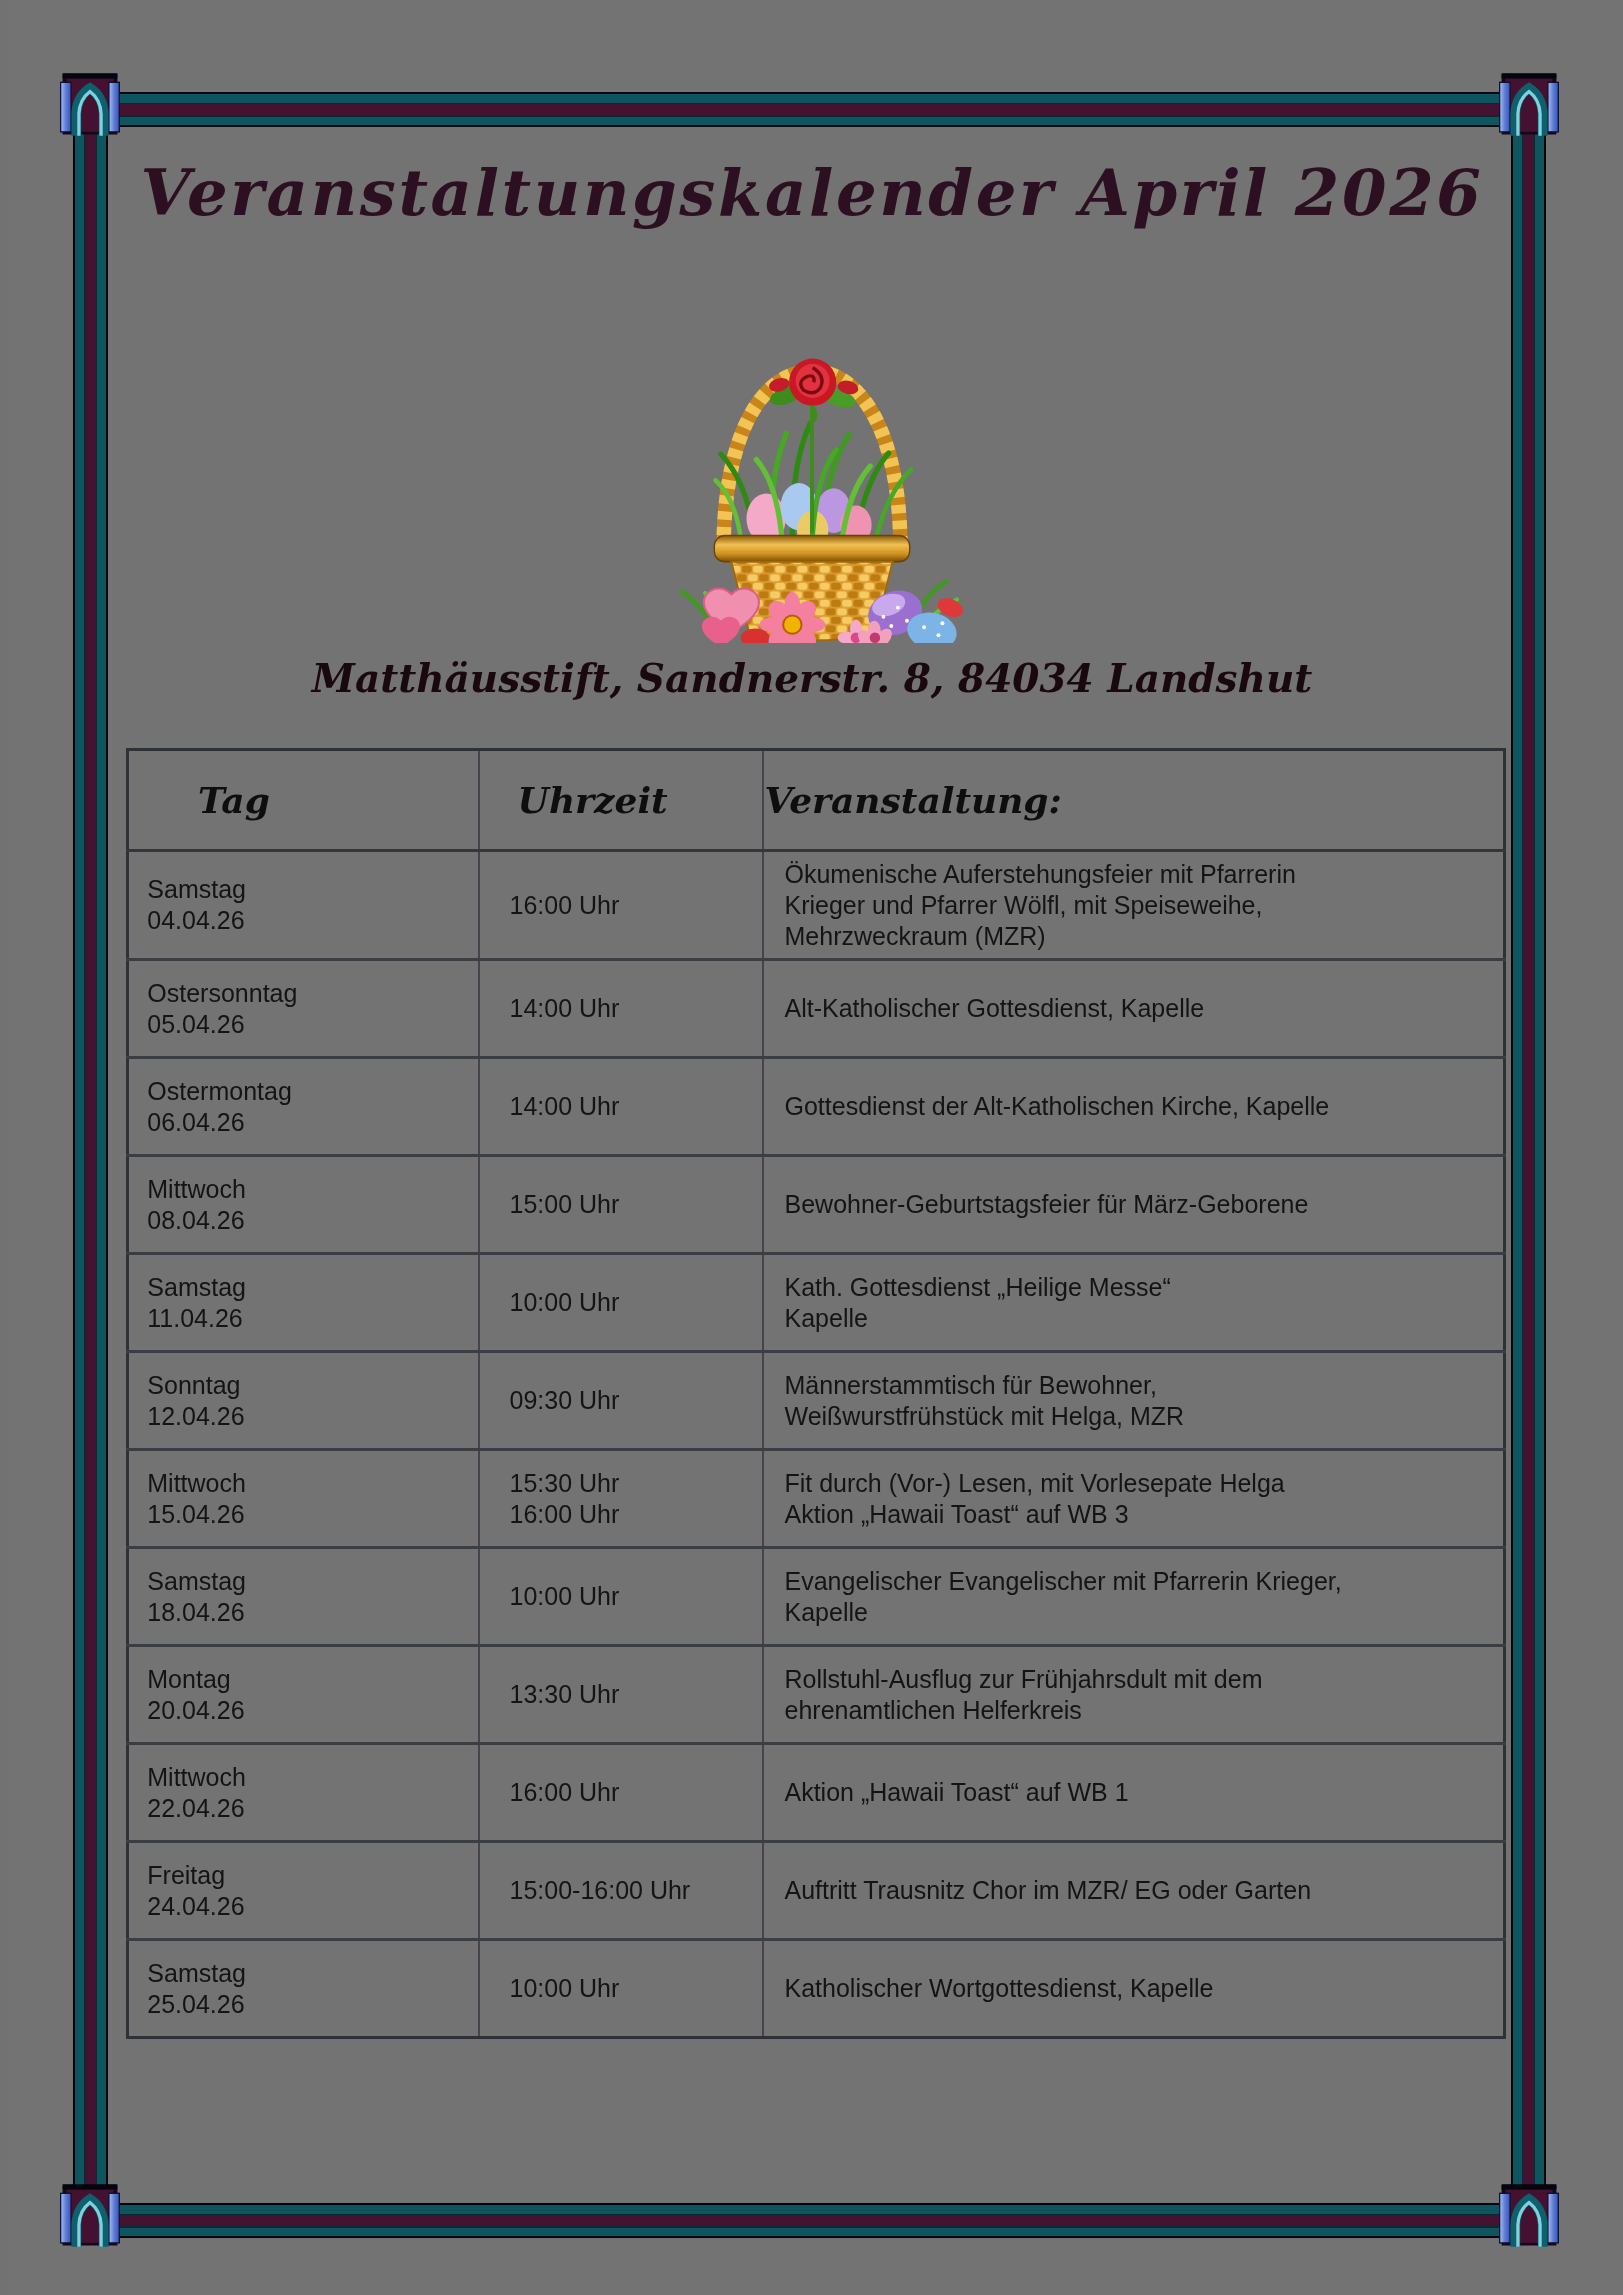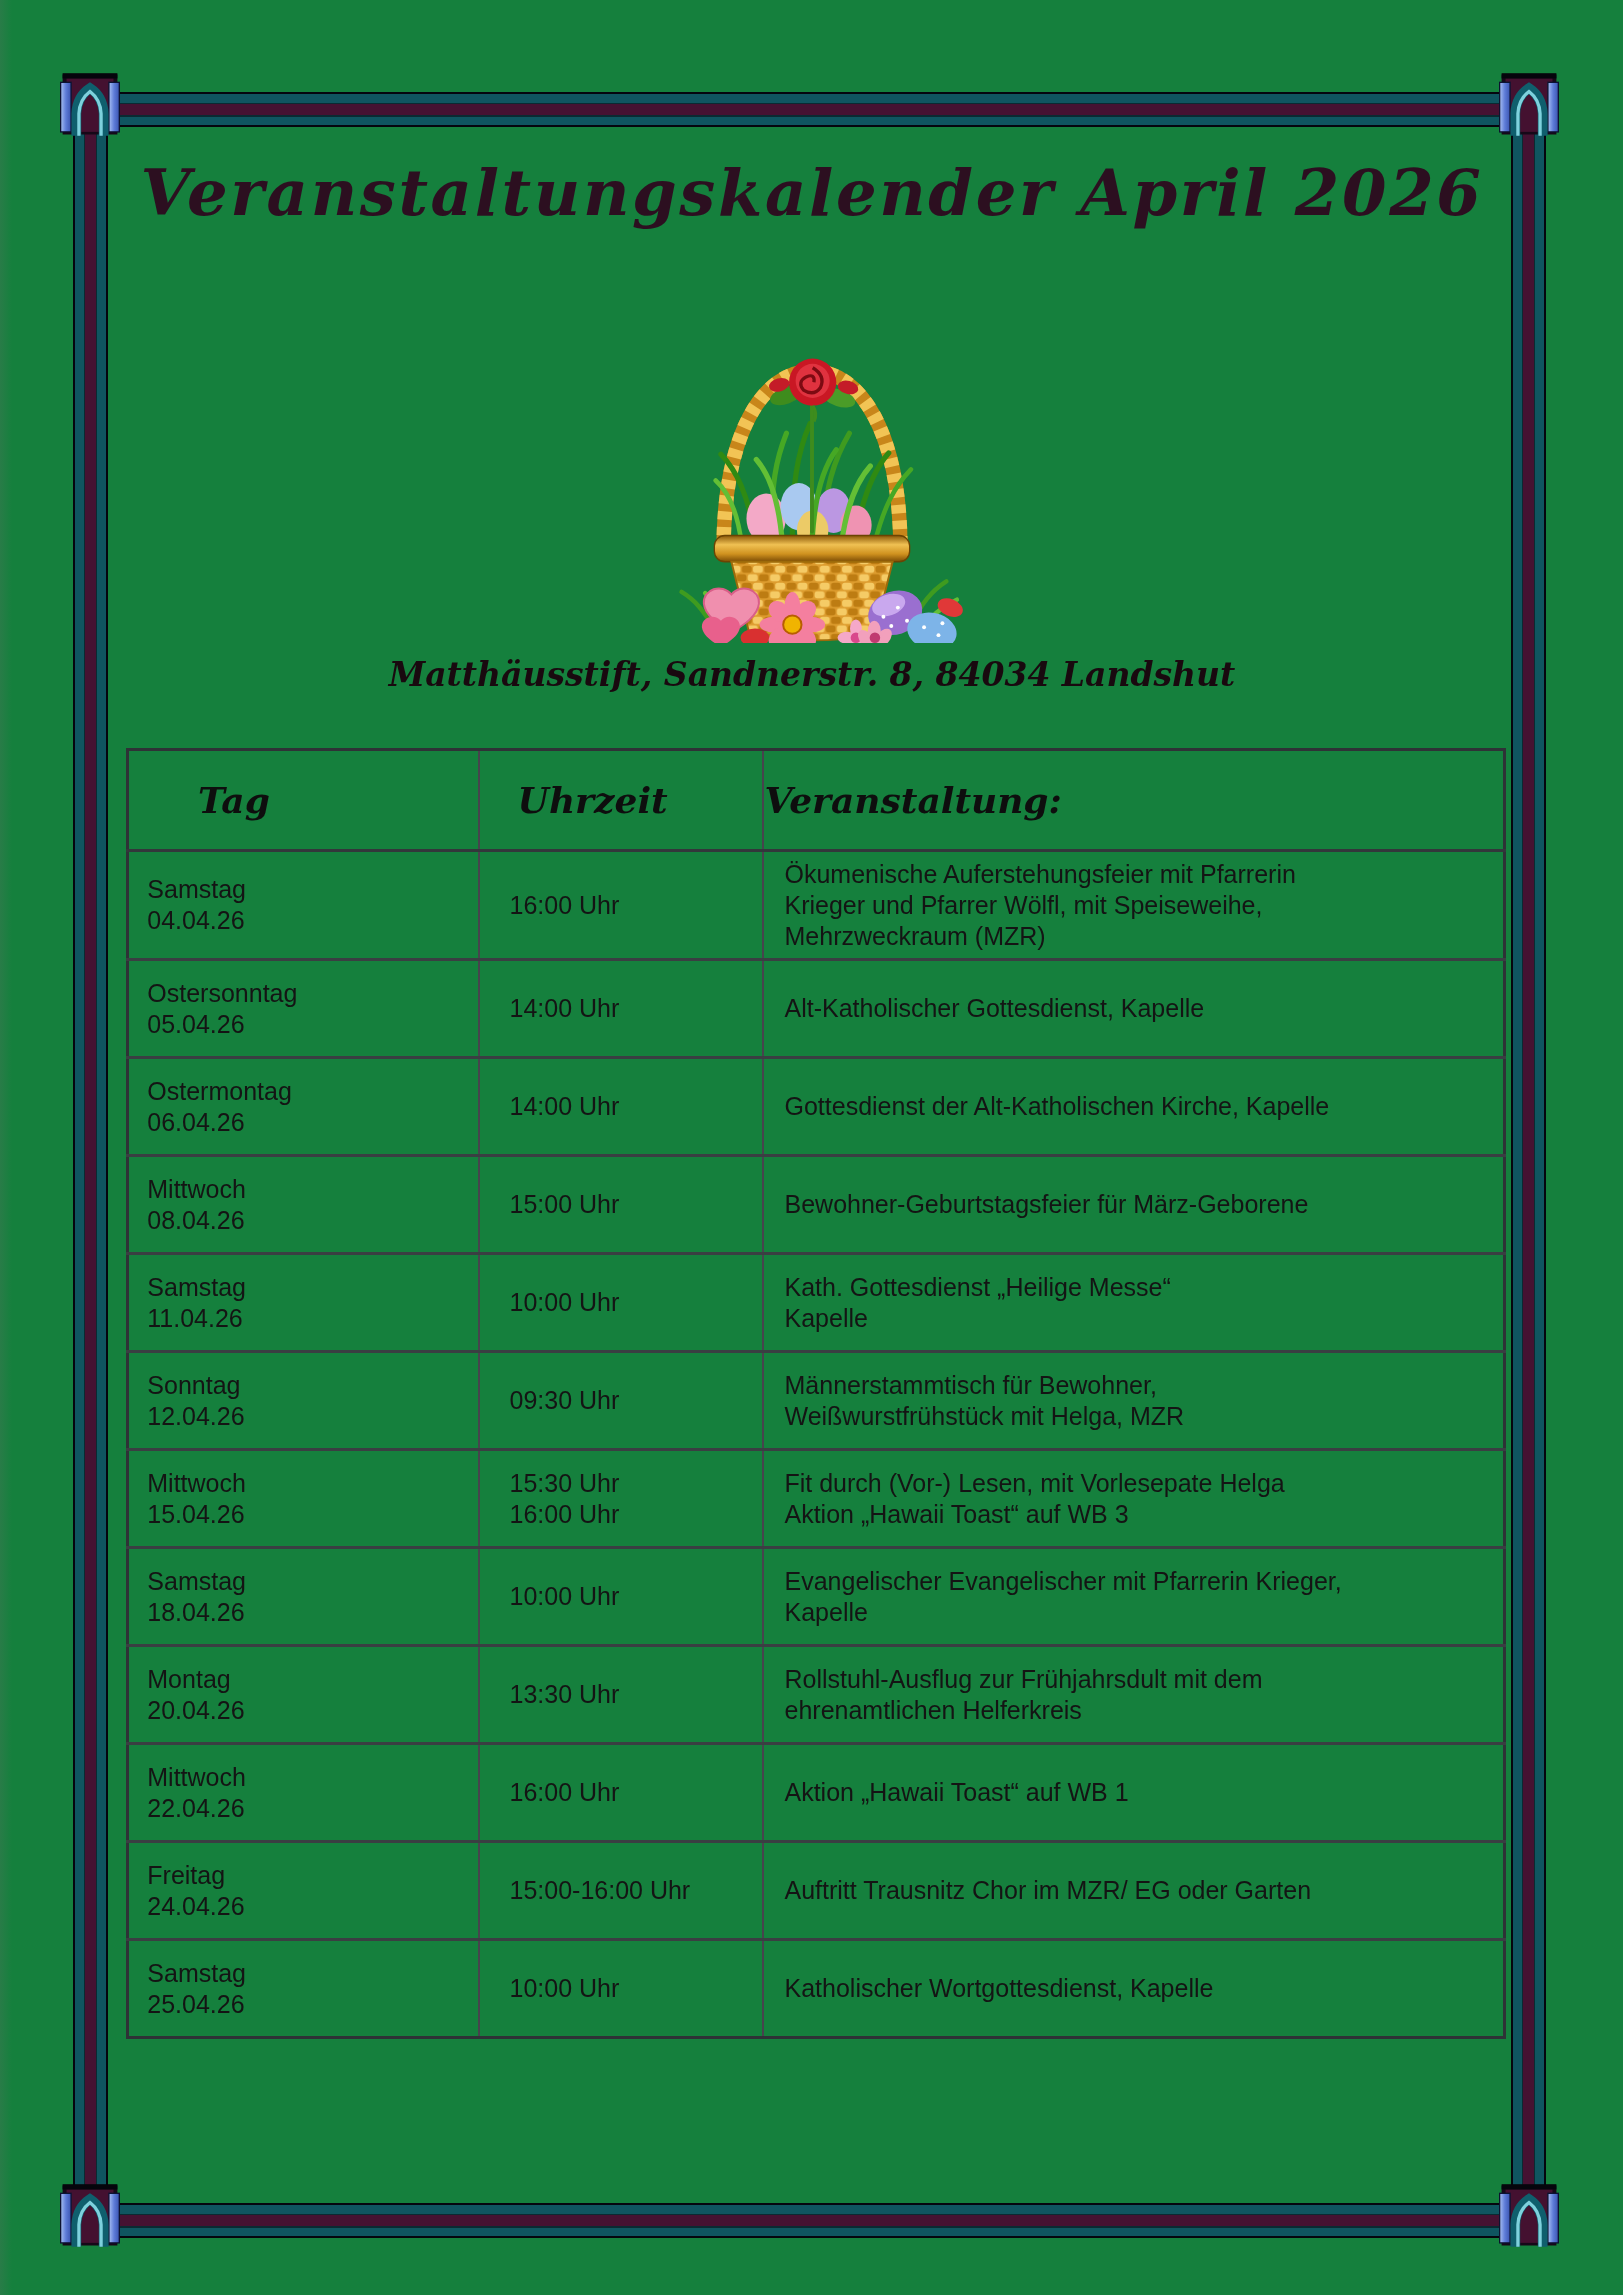--- a/index.html
+++ b/index.html
@@ -1,16 +1,16 @@
 <!DOCTYPE html>
 <html style="font-size:10.5px"><head>
 <meta charset="utf-8">
 <style>
   html,body{margin:0;padding:0;background:#ffffff;}
-  .page{position:relative;width:1624px;height:2295px;background:#15803d;overflow:hidden;
+  .page{position:relative;width:1624px;height:2295px;background:#737373;overflow:hidden;
         font-family:"Liberation Sans",sans-serif;}
   .edge-shade{position:absolute;left:0;top:0;width:11.8px;height:100%;
         background:linear-gradient(to right,rgba(110,110,110,.22),rgba(255,255,255,0));}
 
   
   .band{position:absolute;}
   .band-h{background:linear-gradient(to bottom,
       #05050e 0%,#05050e 6%,#0f5560 6%,#0f5560 30%,#0a2a32 30%,#0a2a32 35%,
       #451232 35%,#451232 65%,#0a2a32 65%,#0a2a32 70%,#0f5560 70%,#0f5560 94%,
       #05050e 94%,#05050e 100%);}
@@ -25,21 +25,21 @@
   .corner{position:absolute;width:60px;height:63px;}
   .c-tl{left:60px;top:73px;}  .c-tr{left:1499px;top:73px;}
   .c-bl{left:60px;top:2184px;} .c-br{left:1499px;top:2184px;}
 
   
   .title{position:absolute;top:155px;left:0;right:0;margin:0;text-align:center;
          font-family:"DejaVu Serif",serif;font-style:italic;font-weight:bold;
          font-size:64px;letter-spacing:2.6px;color:#2c0f20;white-space:nowrap;}
   .address{position:absolute;top:655px;left:0;right:0;text-align:center;
          font-family:"DejaVu Serif",serif;font-style:italic;font-weight:bold;
-         font-size:33px;color:#19090f;}
+         font-size:39px;color:#19090f;}
 
   .basket{position:absolute;left:658px;top:335px;width:308px;height:308px;}
 
   
   table.events{position:absolute;left:126px;top:748px;width:1378px;
         border-collapse:collapse;table-layout:fixed;
         border:3.3px solid #2e3236;}
   col.col-day{width:351px;} col.col-time{width:284px;} col.col-event{width:742px;}
   th{height:96px;vertical-align:middle;text-align:left;
      font-family:"DejaVu Serif",serif;font-style:italic;font-weight:bold;

